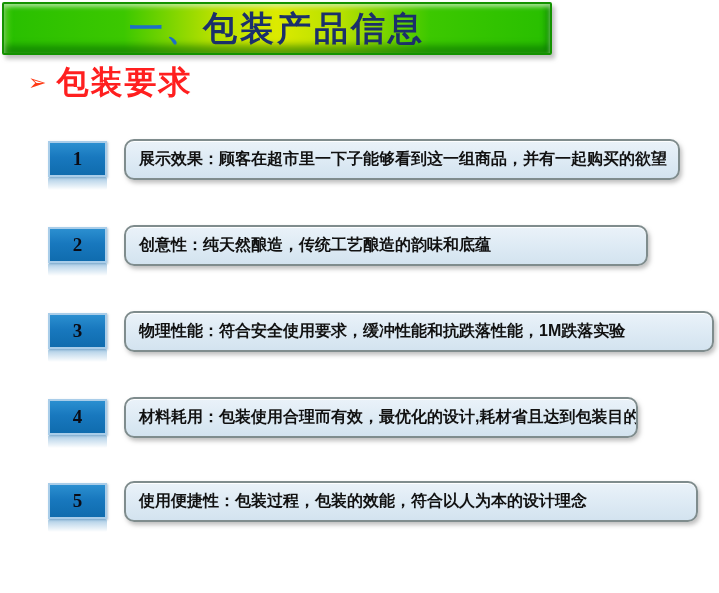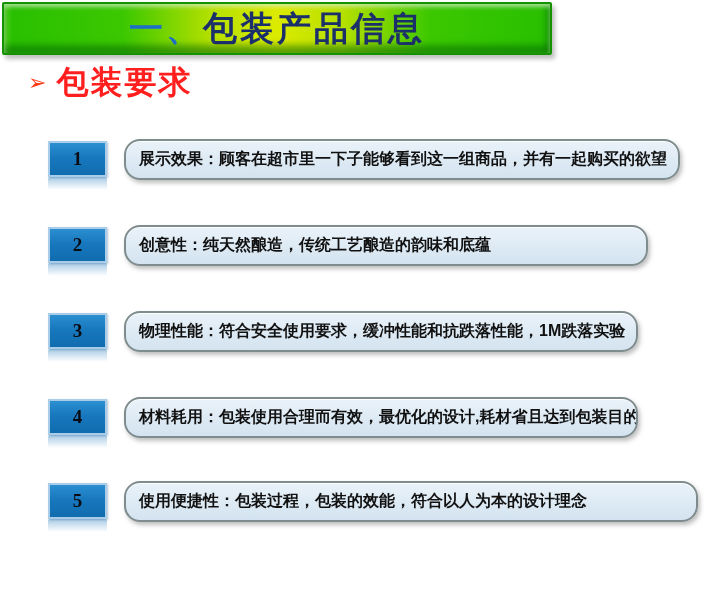--- a/index.html
+++ b/index.html
@@ -73,30 +73,30 @@
     content: ""; position: absolute; left: -2px; right: -2px; top: 100%;
     margin-top: 2px; height: 13px;
     background: linear-gradient(to bottom, rgba(28,118,186,0.38), rgba(28,118,186,0));
     border-radius: 2px;
   }
 
   .text-box {
     position: absolute; left: 124px; top: 0;
     height: 41px;
     border: 2px solid #7F8C8D;
-    border-radius: 16px;
+    border-radius: 10px;
     background: linear-gradient(180deg, #EAF2F9 0%, #DDEAF4 55%, #D3E3EF 100%);
     box-shadow: 2px 3px 4px rgba(130,130,130,0.5), inset 0 1px 0 rgba(255,255,255,0.9);
     display: flex; align-items: center;
     padding: 0 10px 0 13px;
     overflow: hidden; white-space: nowrap;
   }
   .row-1 .text-box { width: 556px; }
   .row-2 .text-box { width: 524px; text-align: center; }
-  .row-3 .text-box { width: 514px; }
+  .row-3 .text-box { width: 590px; }
   .row-4 .text-box { width: 514px; }
   .row-5 .text-box { width: 574px; }
 
   .item-text {
     font-size: 16px; font-weight: bold; color: #111111;
     letter-spacing: 0px;
     font-family: "Liberation Sans", sans-serif;
   }
 </style>
 </head>

